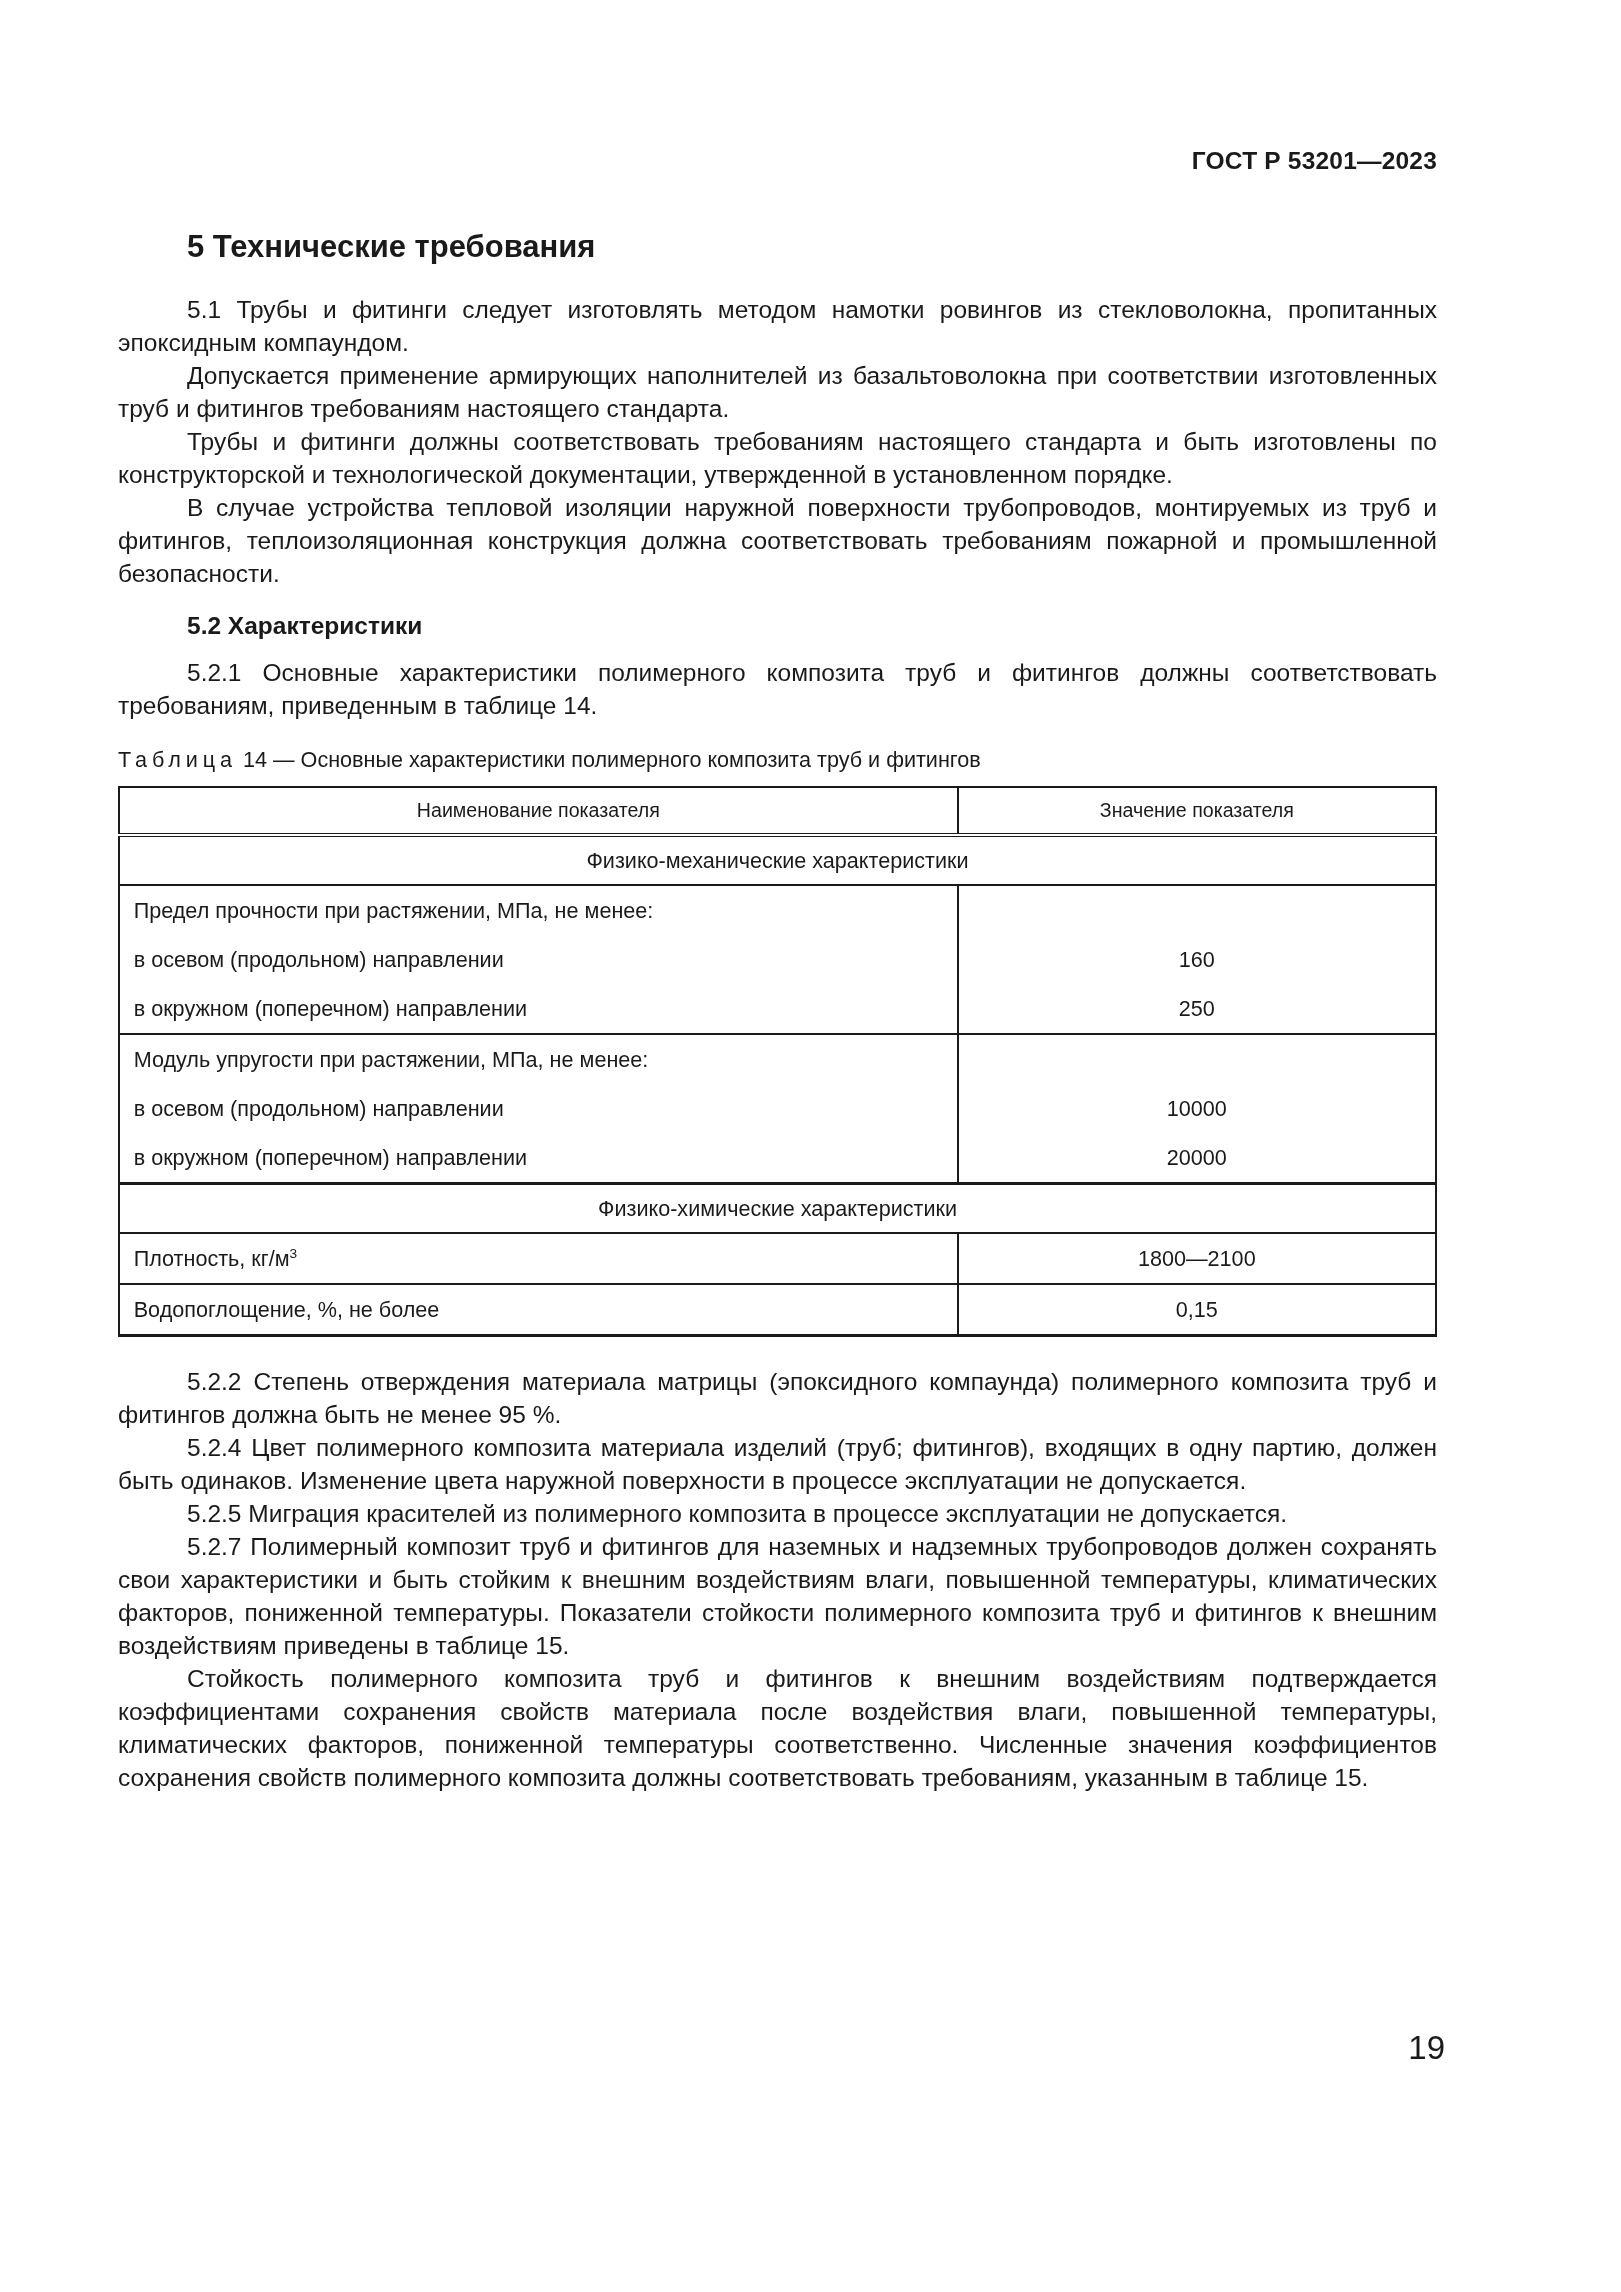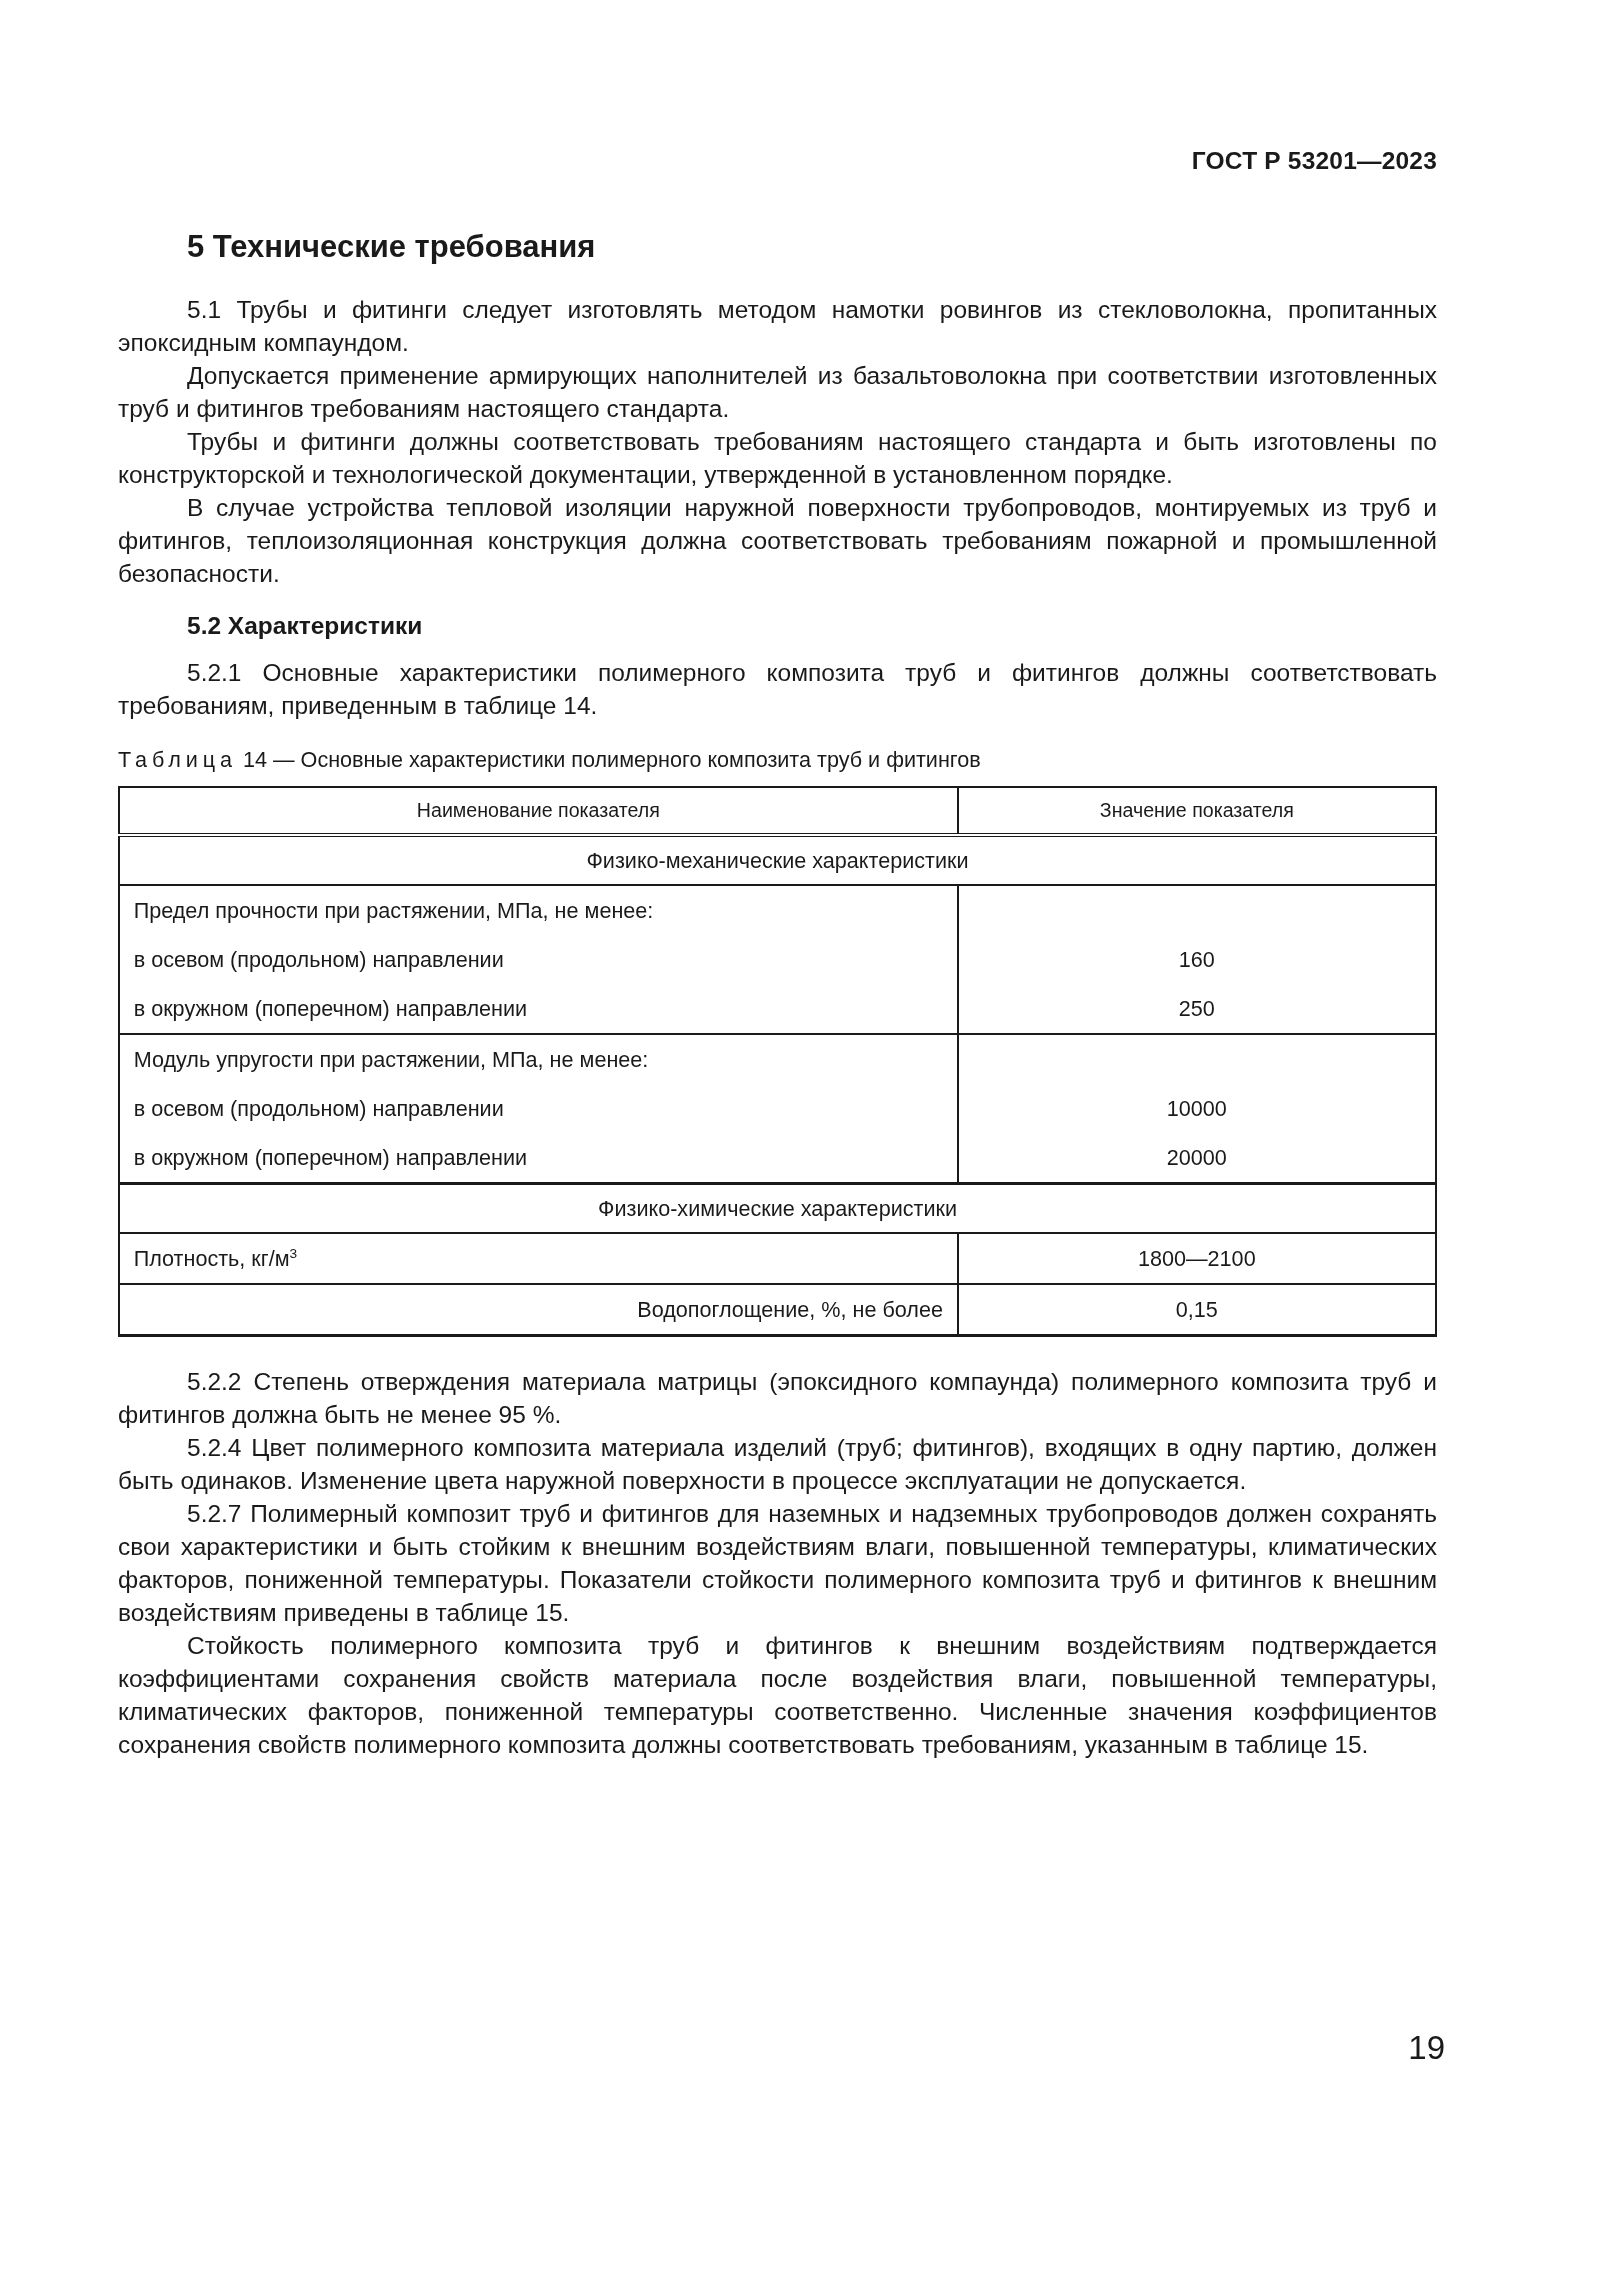--- a/index.html
+++ b/index.html
@@ -14,21 +14,21 @@
     .caption { font-size: 21.6px; margin: 23.5px 0 11.8px 0; line-height: 29px; }
     .caption .spaced { letter-spacing: 4.9px; margin-top: 12px; }
     table.t { width: 1319px; border-collapse: collapse; font-size: 21.6px; }
     table.t td { border-left: 2px solid #1a1a1a; border-right: 2px solid #1a1a1a; padding: 0 13.7px; vertical-align: middle; margin-left: 20px; }
     table.t tr.head td { height: 45px; text-align: center; font-size: 19.6px; border-top: 2.9px solid #1a1a1a; }
     table.t tr.head { border-bottom: 4.9px double #1a1a1a; }
     table.t tr.group td { height: 47px; text-align: center; border-top: 3.9px solid #1a1a1a; border-bottom: 2.9px solid #1a1a1a; border-radius: 24px; }
     table.t tr.r td { height: 49px; }
     table.t tr.r td.val { text-align: center; width: 449px; }
     table.t tr.blocktop td { border-top: 2.9px solid #1a1a1a; }
-    table.t tr.last td { border-bottom: 3.9px solid #1a1a1a; text-align: right; }
+    table.t tr.last td { border-bottom: 3.9px solid #1a1a1a; }
     table.t tr.single td { border-top: 2.9px solid #1a1a1a; }
     sup { font-size: 13.7px; }
     .after { margin-top: 27.4px; }
     .pagenum { position: absolute; right: 176px; top: 2029px; font-size: 33px; }
   </style>
 </head>
 <body>
 
 <div class="page">
 
@@ -99,20 +99,21 @@
       <tr class="r single last">
         <td>Водопоглощение, %, не более</td>
         <td class="val">0,15</td>
       </tr>
     </tbody>
       </table>
 
     <div class="after">
       <p class="para">5.2.2 Степень отверждения материала матрицы (эпоксидного компаунда) полимерного композита труб и фитингов должна быть не менее 95 %.</p>
       <p class="para">5.2.4 Цвет полимерного композита материала изделий (труб; фитингов), входящих в одну партию, должен быть одинаков. Изменение цвета наружной поверхности в процессе эксплуатации не допускается.</p>
+      <p class="para">5.2.5 Миграция красителей из полимерного композита в процессе эксплуатации не допускается.</p>
       <p class="para">5.2.7 Полимерный композит труб и фитингов для наземных и надземных трубопроводов должен сохранять свои характеристики и быть стойким к внешним воздействиям влаги, повышенной температуры, климатических факторов, пониженной температуры. Показатели стойкости полимерного композита труб и фитингов к внешним воздействиям приведены в таблице 15.</p>
       <p class="para">Стойкость полимерного композита труб и фитингов к внешним воздействиям подтверждается коэффициентами сохранения свойств материала после воздействия влаги, повышенной температуры, климатических факторов, пониженной температуры соответственно. Численные значения коэффициентов сохранения свойств полимерного композита должны соответствовать требованиям, указанным в таблице 15.</p>
     </div>
   </div>
 
   <div class="pagenum">19</div>
 </div>
 
 
 </body></html>

